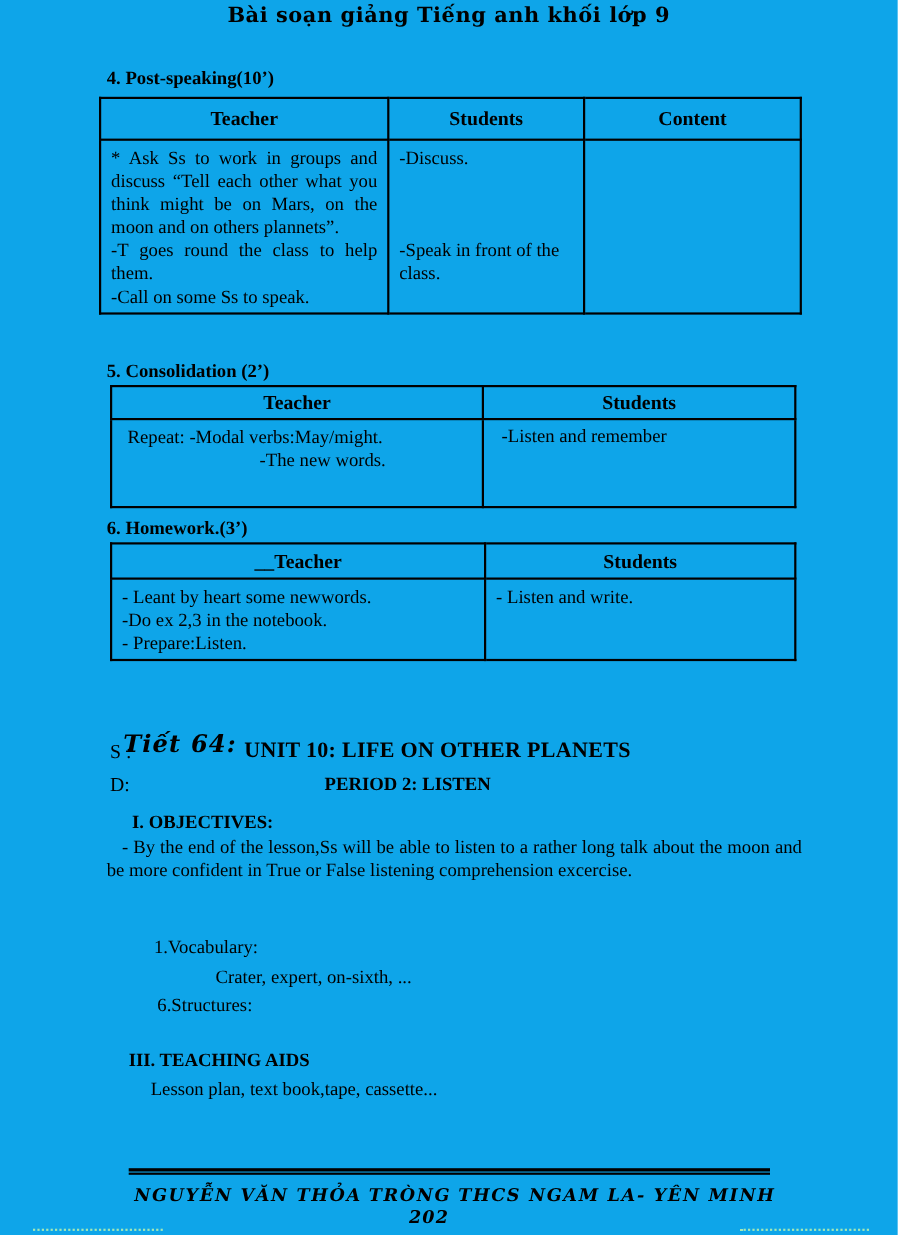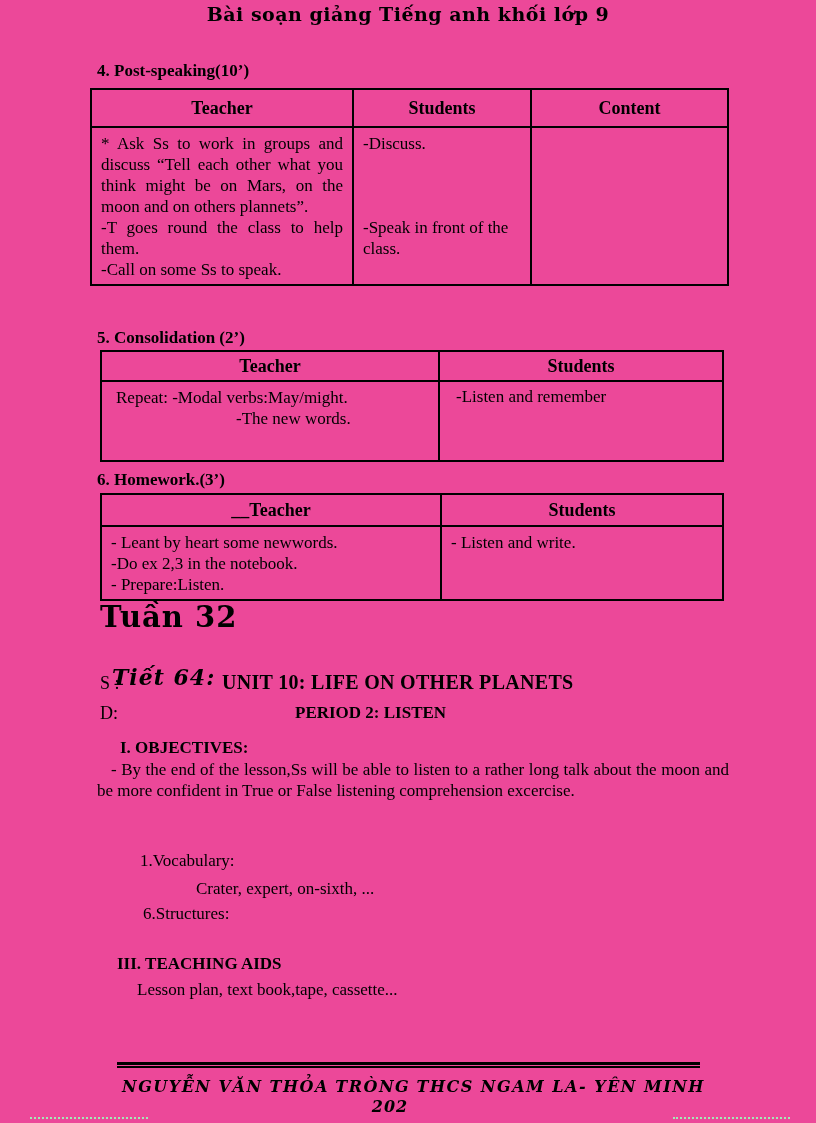--- a/index.html
+++ b/index.html
@@ -4,21 +4,21 @@
 <style>
   * { box-sizing: border-box; margin: 0; padding: 0; }
   html, body { background: #ffffff; }
   body {
     width: 816px; height: 1123px;
     font-family: "Liberation Serif", serif;
     color: #000;
     position: relative;
     overflow: hidden;
   }
-  .page { position: relative; width: 816px; height: 1123px; background: #ec4899; }
+  .page { position: relative; width: 816px; height: 1123px; background: #0ea5e9; }
   .abs { position: absolute; }
 
   .doc-title {
     width: 816px; text-align: center; top: 3px; left: 0;
     font-family: "DejaVu Serif", serif;
     font-weight: bold; font-size: 19px; letter-spacing: 0.5px;
   }
   .sec-heading {
     font-weight: bold; font-size: 17px; font-family: "Liberation Serif", serif;
   }
@@ -148,21 +148,20 @@
         <div>-Do ex  2,3  in the notebook.</div>
         <div>- Prepare:Listen.</div>
       </td>
       <td class="cell">
         <div>- Listen and write.</div>
       </td>
     </tr>
   </tbody>
     </table>
 
-  <div class="abs week-title" style="left:100px; top:600px;">Tuần 32</div>
 
   <div class="abs tiet-title" style="left:112px; top:646px;margin-top:18px;">Tiết 64:</div>
 
   <div class="abs label-plain" style="left:100px; top:673px;">S :</div>
   <div class="abs unit-title" style="left:222px; top:671px;">UNIT 10: LIFE ON OTHER PLANETS</div>
 
   <div class="abs label-plain" style="left:100px; top:703px;">D:</div>
   <div class="abs period-title" style="left:295px; top:703px;">PERIOD 2: LISTEN</div>
 
   <div class="abs sec-heading" style="left:120px; top:738px;">I. OBJECTIVES:</div>

